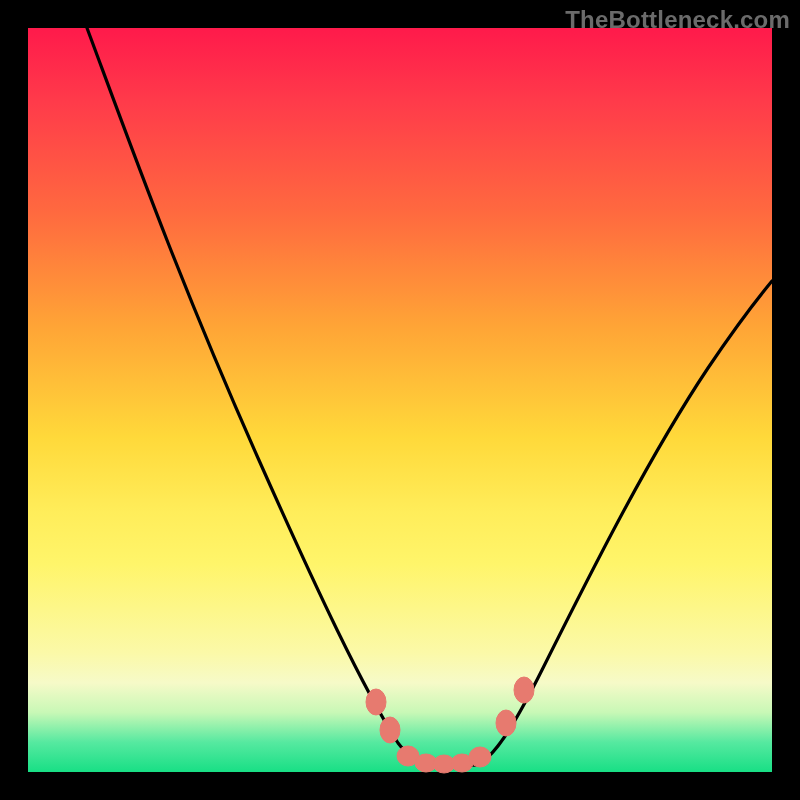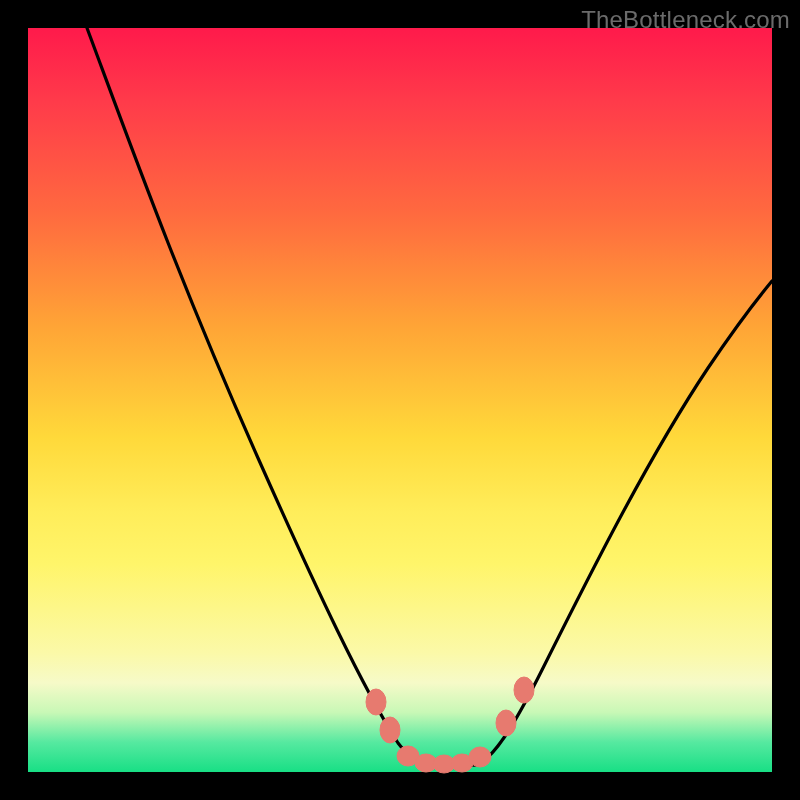--- a/index.html
+++ b/index.html
@@ -39,21 +39,21 @@
       #56e9a0 96%,
       #18df85 100%
     );
   }
   .watermark {
     position: absolute;
     top: 6px;
     right: 10px;
     color: #6b6b6b;
     font-size: 24px;
-    font-weight: 400;
+    font-weight: 700;
     letter-spacing: 0.2px;
     background: transparent;
   }
   svg.curve {
     position: absolute;
     top: 0; left: 0;
     width: 744px;
     height: 744px;
     overflow: visible;
   }

